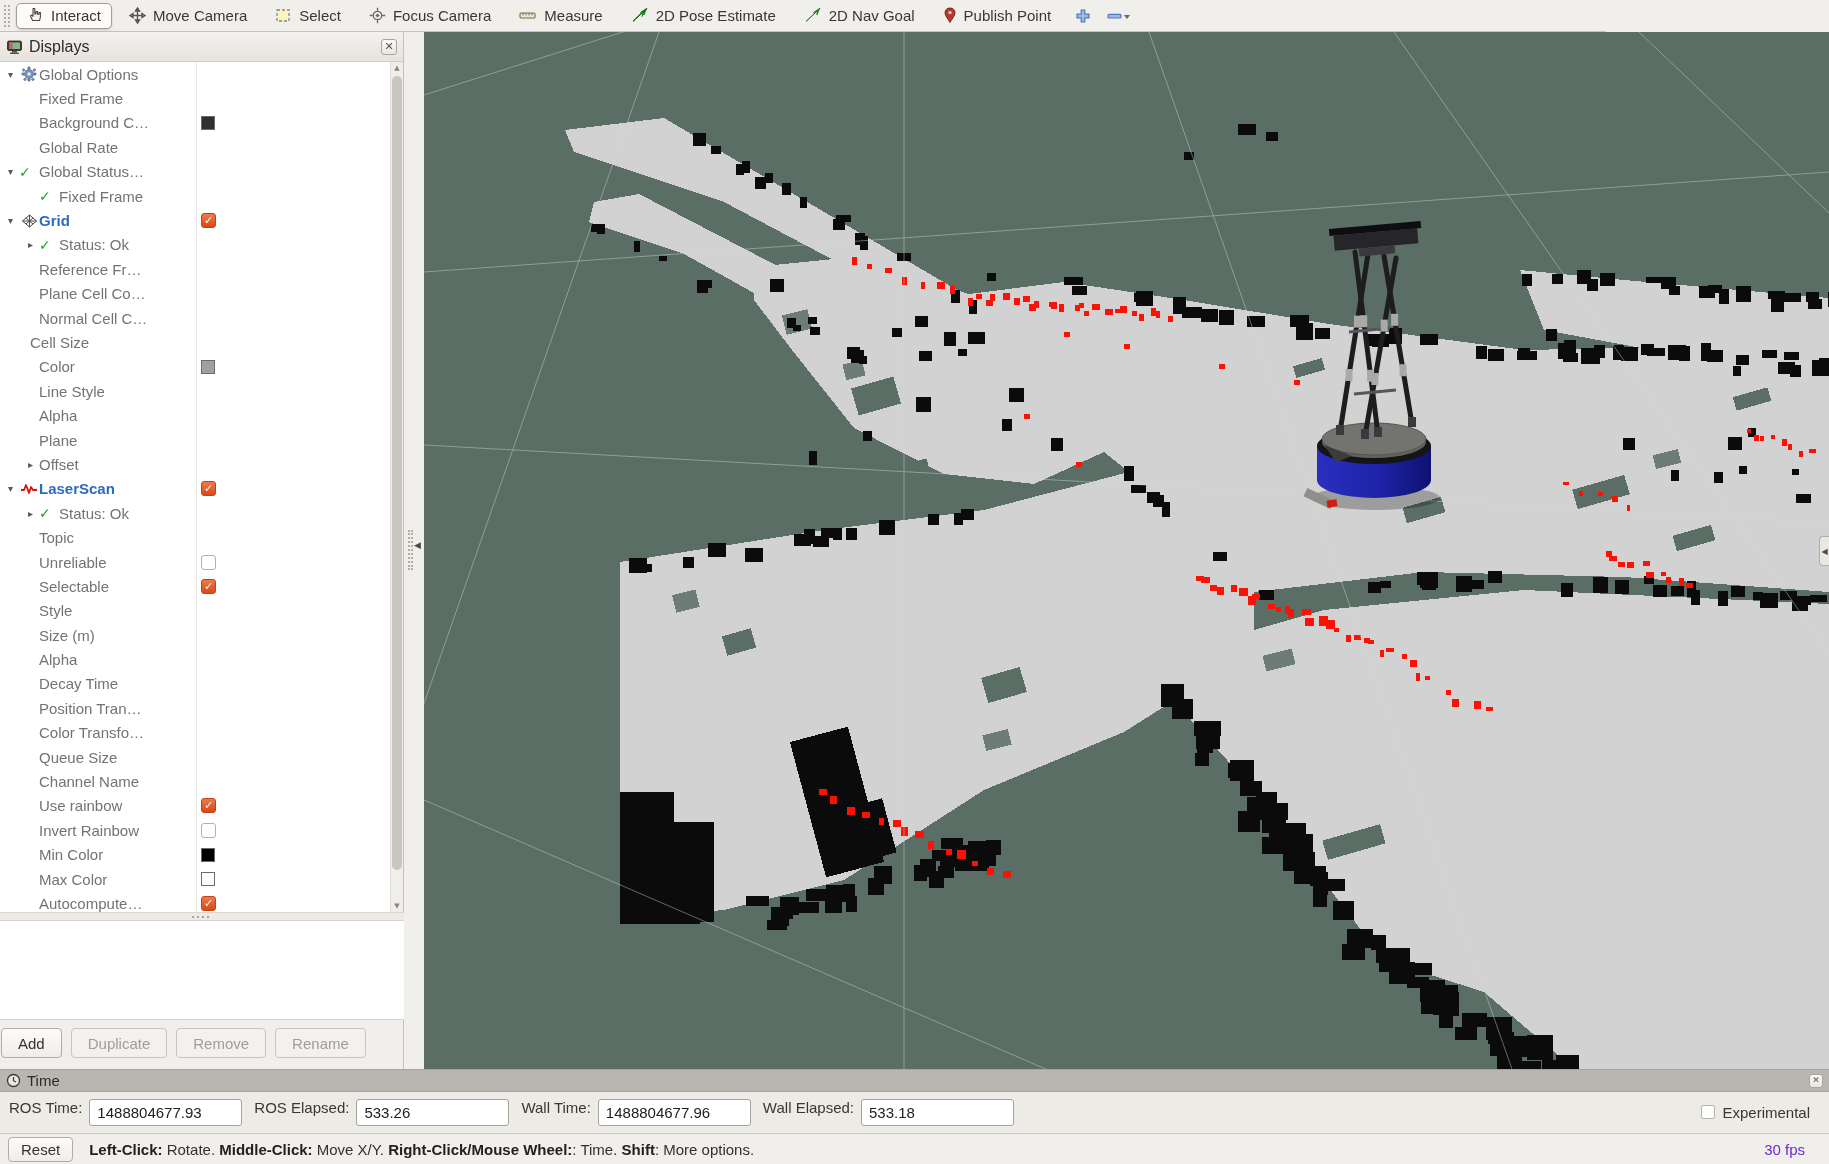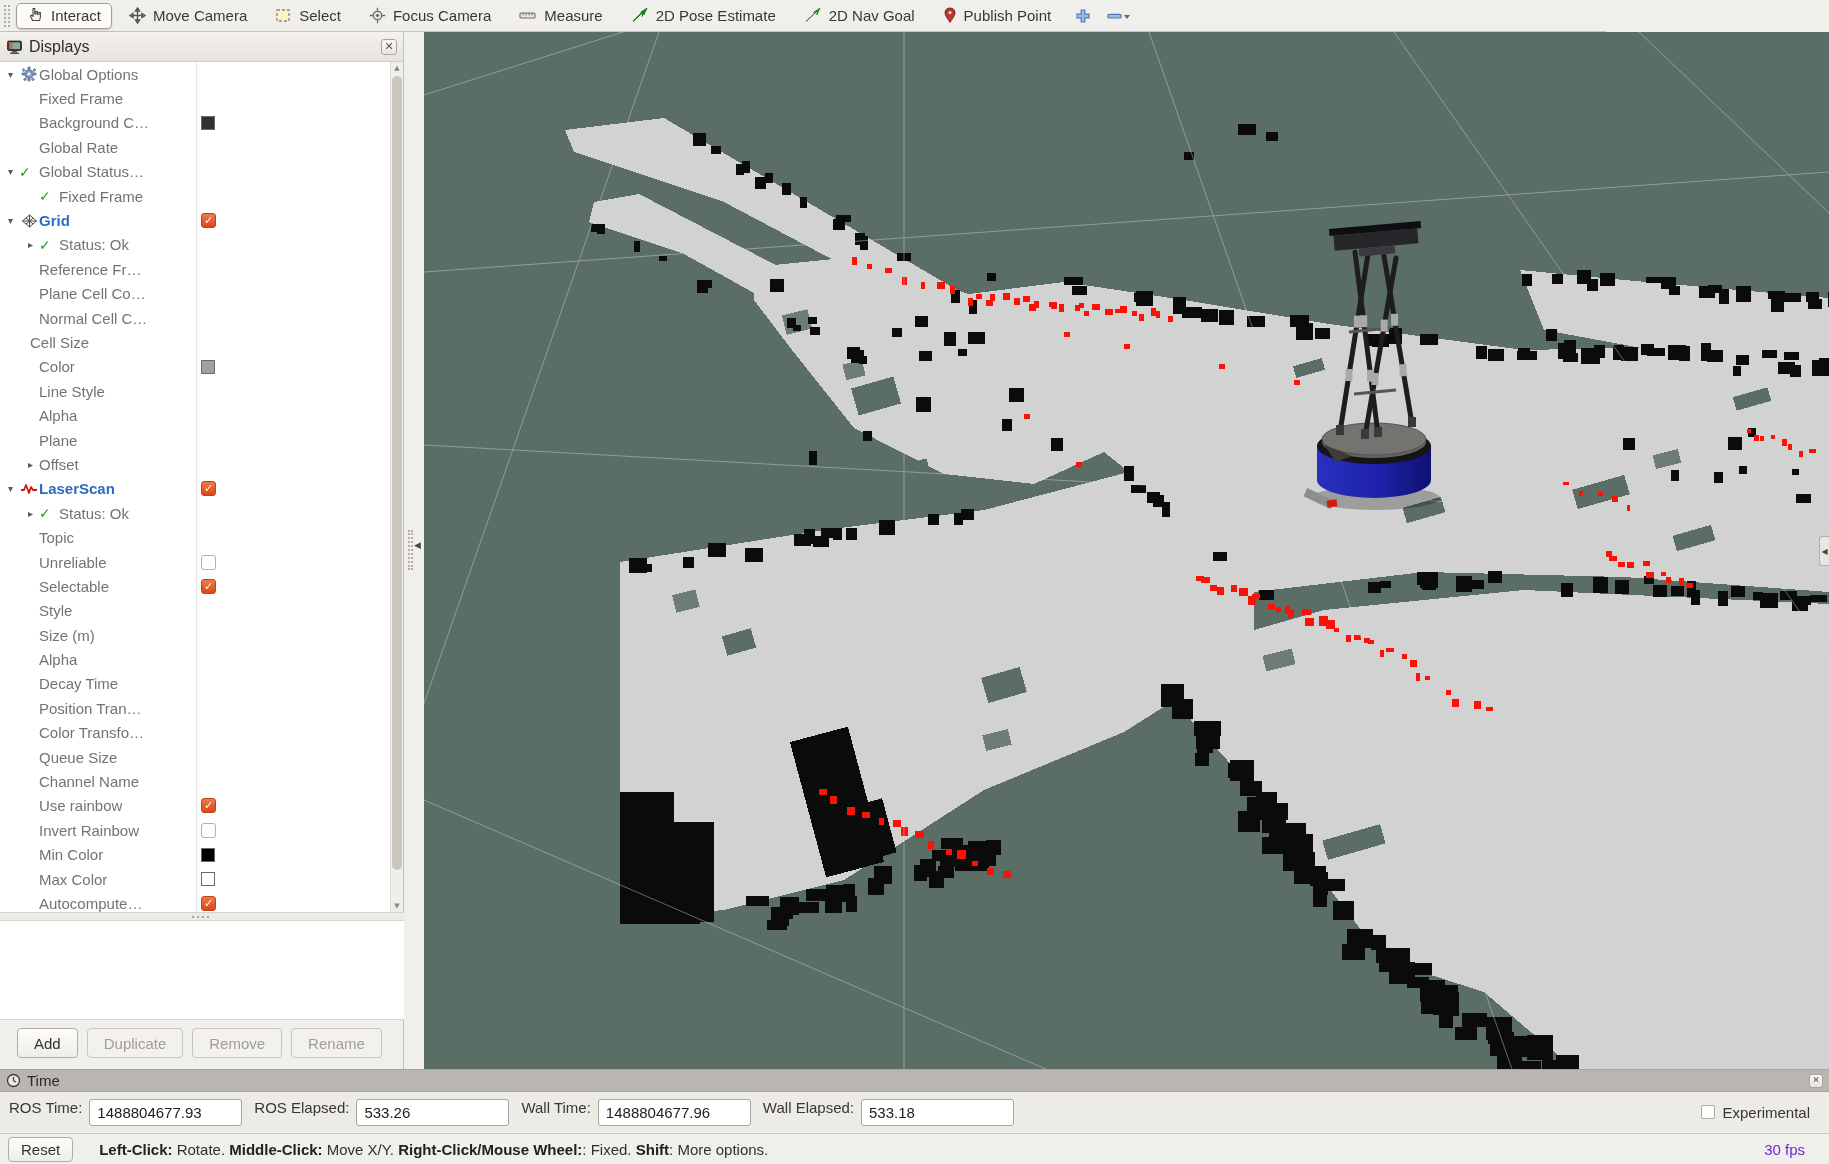--- a/index.html
+++ b/index.html
@@ -45,21 +45,21 @@
   .cb.on{background:linear-gradient(#ee7a4b,#dd4814);border-color:#bc431c;}
   .swatch{width:14px;height:14px;border:1px solid #6d6a65;flex:none;}
   #vscroll{position:absolute;right:0;top:30px;width:13px;height:850px;background:#f0eeea;border-left:1px solid #dedbd5;}
   #vscroll .thumb{position:absolute;left:1px;right:1px;top:14px;bottom:42px;background:#c9c6c0;border-radius:6px;}
   #vscroll .arr{position:absolute;left:0;right:0;text-align:center;font-size:7px;color:#8a867f;font-family:"DejaVu Sans",sans-serif;}
   .tree-splitter{position:absolute;left:0;top:880px;width:404px;height:9px;background:#edebe7;
     border-top:1px solid #d8d5cf;border-bottom:1px solid #d8d5cf;}
   .tree-splitter::after{content:"";position:absolute;left:192px;top:3px;width:20px;height:2px;
     background:repeating-linear-gradient(to right,#a9a59d 0 2px,transparent 2px 5px);}
   .panel-blank{position:absolute;left:0;top:889px;width:404px;height:99px;background:#fff;border-bottom:1px solid #d8d5cf;}
-  #panelButtons{position:absolute;left:17px;top:996px;width:394px;height:31px;display:flex;gap:9px;}
+  #panelButtons{position:absolute;left:1px;top:996px;width:394px;height:31px;display:flex;gap:9px;}
   .pbtn{height:30px;padding:0 16px;border-radius:4px;border:1px solid #b1ada5;
     background:linear-gradient(#fdfcfb,#efede9);font-size:15px;color:#35322d;}
   .pbtn.disabled{color:#a19d97;border-color:#c9c5be;background:#f3f1ed;}
 
   
   #vsplit{position:absolute;left:405px;top:0;width:19px;height:1037px;background:#f1efeb;}
   #vsplit .dots{position:absolute;left:3px;top:498px;width:5px;height:40px;
     border-left:2px dotted #b2aea6;border-right:2px dotted #b2aea6;}
   #vsplit .arr{position:absolute;left:9px;top:508px;font-size:9px;color:#4c4944;font-family:"DejaVu Sans",sans-serif;}
 
@@ -76,21 +76,21 @@
   #timeTitle .close-btn{width:14px;height:14px;font-size:9px;line-height:11px;}
   #timeBody{height:40px;background:#edebe6;display:flex;align-items:center;padding:0 9px;}
   .tfield{display:flex;align-items:flex-start;gap:7px;margin-right:12px;}
   .tfield input{width:153px;height:27px;border:1px solid #a8a39b;border-radius:3px;padding:0 7px;
     font-family:inherit;font-size:15px;color:#23211e;background:#fff;}
   #experimental{margin-left:auto;display:flex;align-items:center;gap:7px;margin-right:10px;color:#3a3732;}
   #experimental .box{width:14px;height:14px;border:1px solid #b5b1a9;background:#fdfdfc;border-radius:2px;}
 
   
   #statusBar{position:absolute;left:0;top:1133px;width:1829px;height:31px;background:#f1efeb;
-    border-top:1px solid #ccc8c1;display:flex;align-items:center;padding:0 8px;gap:26px;}
+    border-top:1px solid #ccc8c1;display:flex;align-items:center;padding:0 8px;gap:16px;}
   #resetBtn{height:25px;padding:0 12px;border-radius:4px;border:1px solid #b1ada5;
     background:linear-gradient(#fdfcfb,#efede9);font-size:15px;color:#35322d;}
   #helpText{white-space:nowrap;color:#33302b;}
   #helpText b{color:#23211e;}
   #fps{margin-left:auto;margin-right:16px;color:#6d28d9;}
 </style>
 </head>
 <body>
 
 <div id="toolbar">
@@ -1053,15 +1053,15 @@
       </div>
     <div id="experimental">
       <span class="box"></span>
       <span>Experimental</span>
     </div>
   </div>
 </div>
 
 <div id="statusBar">
   <button id="resetBtn">Reset</button>
-  <div id="helpText"><b>Left-Click:</b><span> Rotate.  </span><b>Middle-Click:</b><span> Move X/Y. </span><b>Right-Click/Mouse Wheel:</b><span>: Fixed. </span><b>Shift</b><span>: More options.</span></div>
+  <div id="helpText"><b>Left-Click:</b><span> Rotate.  </span><b>Middle-Click:</b><span> Move X/Y. </span><b>Right-Click/Mouse Wheel:</b><span>: Time. </span><b>Shift</b><span>: More options.</span></div>
   <div id="fps">30 fps</div>
 </div>
 
 </body></html>

